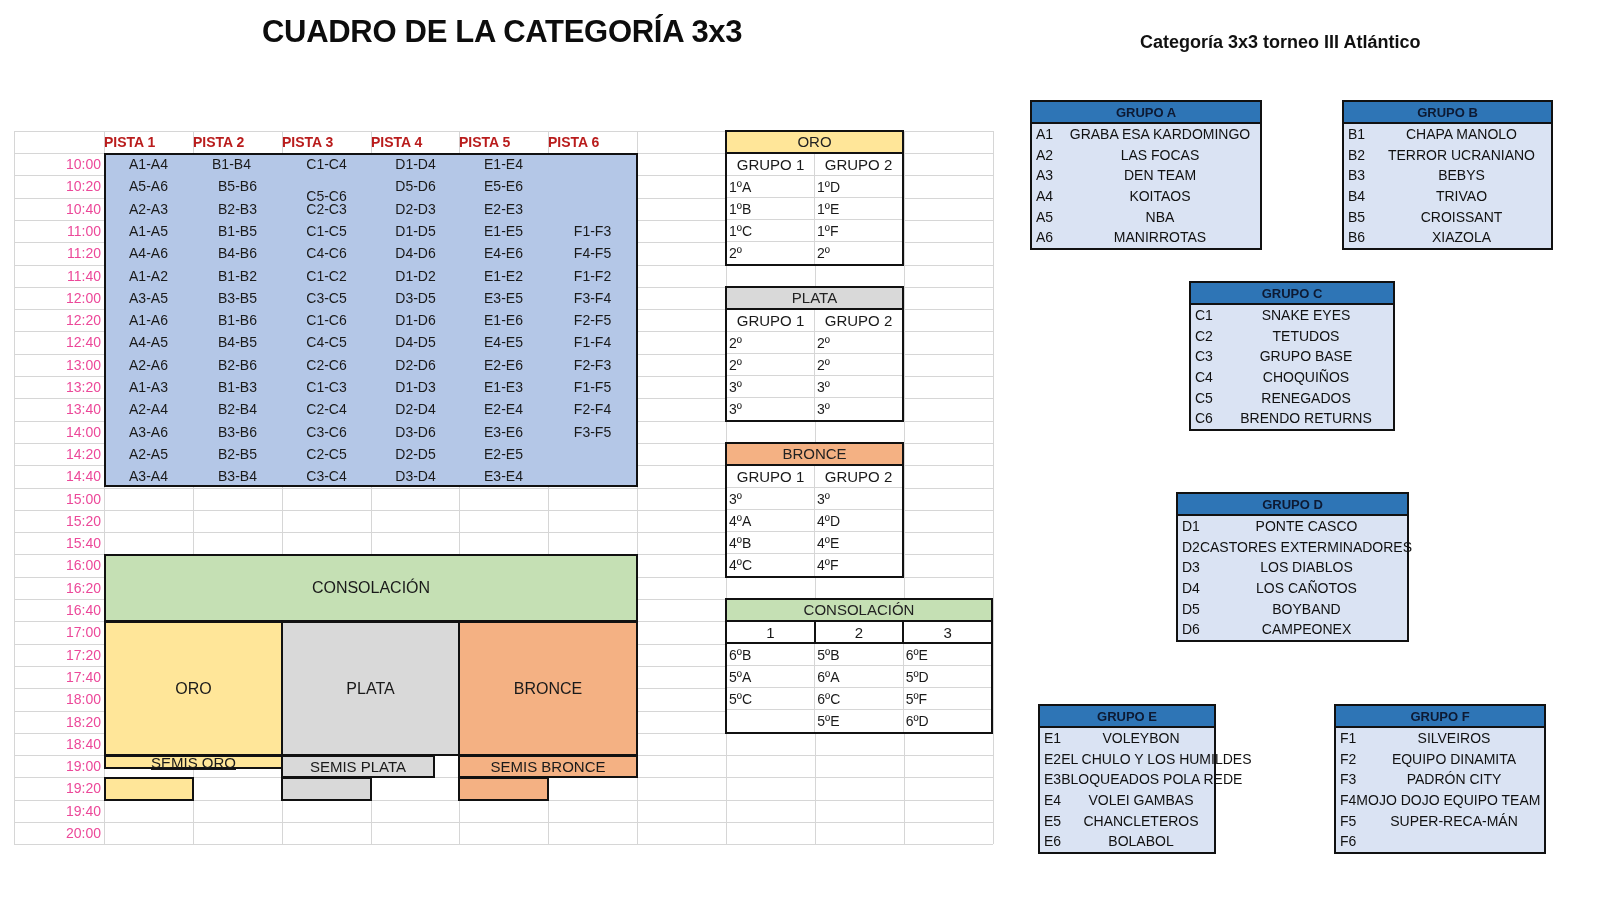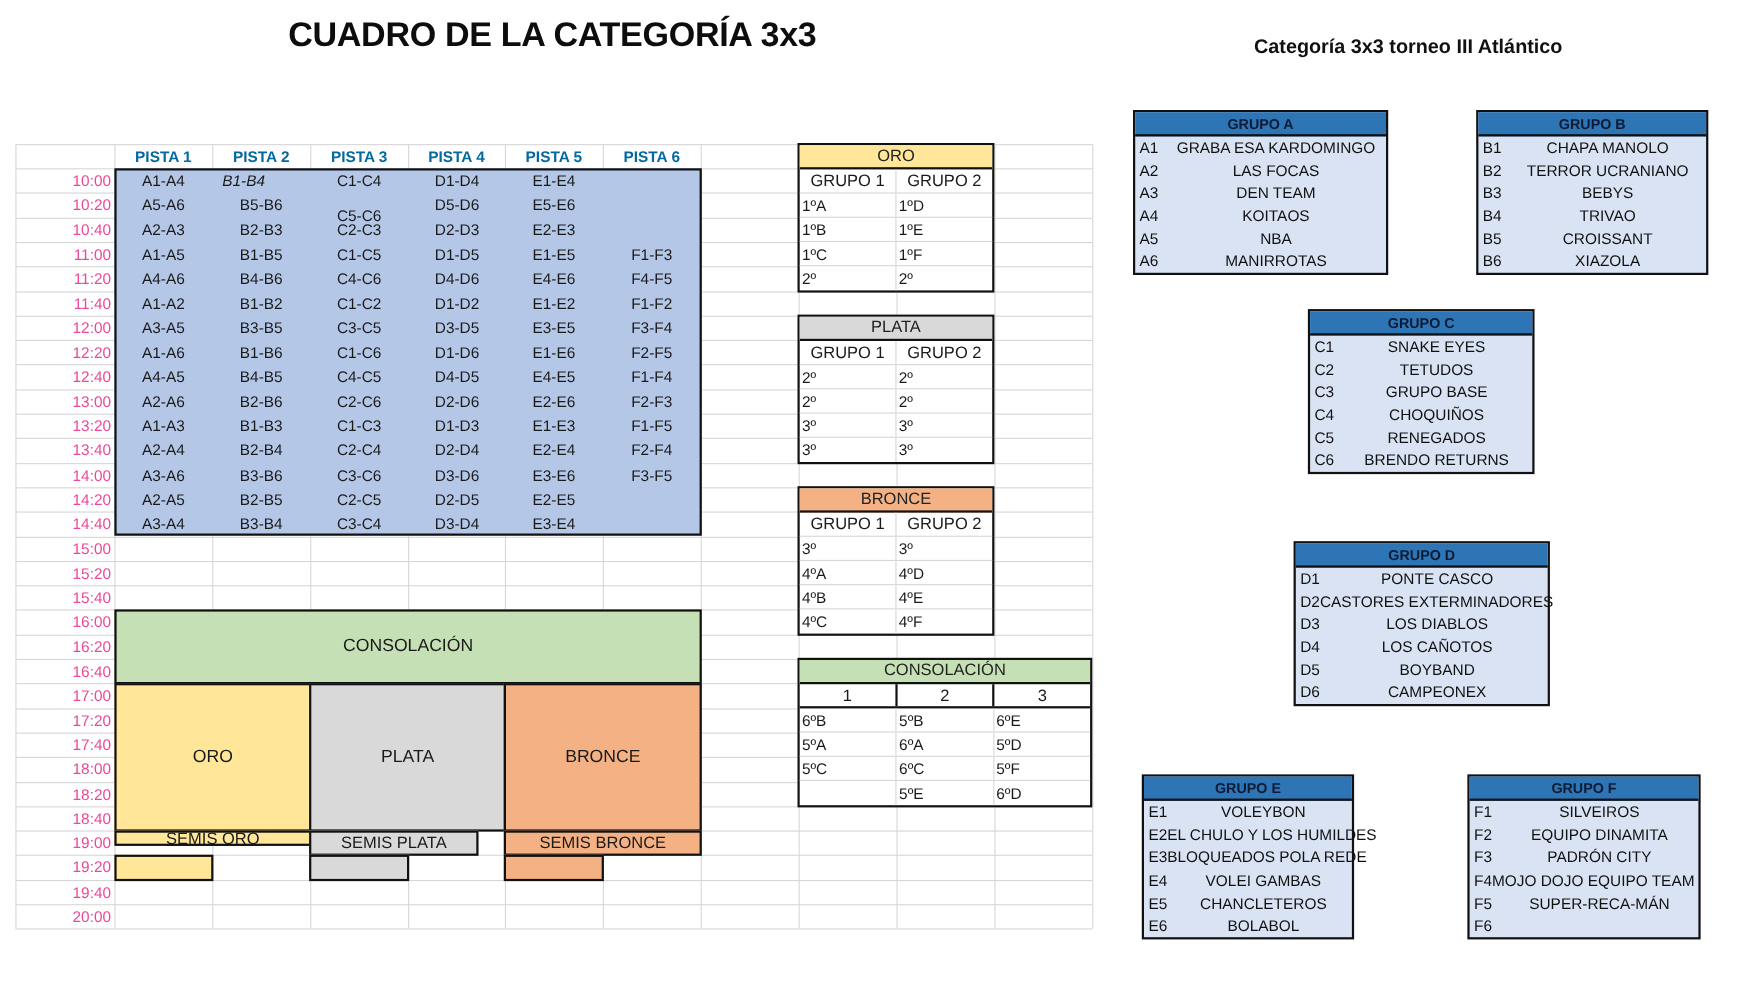--- a/index.html
+++ b/index.html
@@ -4,21 +4,21 @@
 <style>
   * { box-sizing: border-box; margin: 0; padding: 0; }
   html, body { width: 1600px; height: 900px; background: #ffffff; overflow: hidden; }
   body { position: relative; font-family: "Liberation Sans", "DejaVu Sans", sans-serif; color: #1a1a1a; }
 
   .main-title { position: absolute; left: 262px; top: 14px; width: 490px; font-size: 31px; font-weight: bold; letter-spacing: -0.3px; color: #0d0d0d; white-space: nowrap; }
   .side-title { position: absolute; left: 1140px; top: 32px; font-size: 18px; font-weight: bold; color: #111; white-space: nowrap; }
   .gridline-h { position: absolute; height: 1px; background: #d6d6d6; }
   .gridline-v { position: absolute; width: 1px; background: #d6d6d6; }
 
-  .col-head { position: absolute; top: 131px; height: 22px; font-size: 14px; font-weight: bold; text-align: center; line-height: 22px; color: #0369a1; }
+  .col-head { position: absolute; top: 131px; height: 22px; font-size: 14px; font-weight: bold; line-height: 22px; color: #b91c1c; }
   .time { position: absolute; left: 14px; width: 88px; text-align: right; font-size: 14px; line-height: 22px; height: 22px; padding-right: 1px; color: #ec4899; }
 
   .blue-block { position: absolute; left: 104px; top: 153px; width: 534px; height: 334px; background: #b4c7e7; border: 2px solid #111; }
   .match { position: absolute; width: 89px; text-align: center; font-size: 14px; line-height: 22px; height: 22px; color: #1a1a1a; }
 
   .block { position: absolute; border: 2px solid #111; display: flex; align-items: center; justify-content: center; font-size: 16px; color: #1a1a1a; }
   .c-green { background: #c5e0b4; }
   .c-gold { background: #ffe699; }
   .c-silver { background: #d9d9d9; }
   .c-bronze { background: #f4b183; }
@@ -126,21 +126,21 @@
     <div class="time" style="top: 665.9px;">17:40</div>
     <div class="time" style="top: 688.2px;">18:00</div>
     <div class="time" style="top: 710.5px;">18:20</div>
     <div class="time" style="top: 732.8px;">18:40</div>
     <div class="time" style="top: 755.1px;">19:00</div>
     <div class="time" style="top: 777.4px;">19:20</div>
     <div class="time" style="top: 799.7px;">19:40</div>
     <div class="time" style="top: 822px;">20:00</div>
     <div class="blue-block"></div>
     <div class="match" style="left: 104px; top: 153px;">A1-A4</div>
-    <div class="match" style="left: 177px; top: 153px; font-style: italic;">B1-B4</div>
+    <div class="match" style="left: 187px; top: 153px;">B1-B4</div>
     <div class="match" style="left: 282px; top: 153px;">C1-C4</div>
     <div class="match" style="left: 371px; top: 153px;">D1-D4</div>
     <div class="match" style="left: 459px; top: 153px;">E1-E4</div>
     <div class="match" style="left: 548px; top: 153px;"></div>
     <div class="match" style="left: 104px; top: 175.3px;">A5-A6</div>
     <div class="match" style="left: 193px; top: 175.3px;">B5-B6</div>
     <div class="match" style="left: 282px; top: 185px;">C5-C6</div>
     <div class="match" style="left: 371px; top: 175.3px;">D5-D6</div>
     <div class="match" style="left: 459px; top: 175.3px;">E5-E6</div>
     <div class="match" style="left: 548px; top: 175.3px;"></div>
@@ -447,21 +447,21 @@
     </div>
     <div class="grow">
       <div class="gid">D5</div>
       <div class="gname">BOYBAND</div>
     </div>
     <div class="grow">
       <div class="gid">D6</div>
       <div class="gname">CAMPEONEX</div>
     </div>
   </div>
-<div id="group-4" class="gtable" style="left:1038px; top:704px; width:193px;">
+<div id="group-4" class="gtable" style="left:1038px; top:704px; width:178px;">
     <div class="ghead">GRUPO E</div>
     <div class="grow">
       <div class="gid">E1</div>
       <div class="gname">VOLEYBON</div>
     </div>
     <div class="grow">
       <div class="gid">E2</div>
       <div class="gname">EL CHULO Y LOS HUMILDES</div>
     </div>
     <div class="grow">

